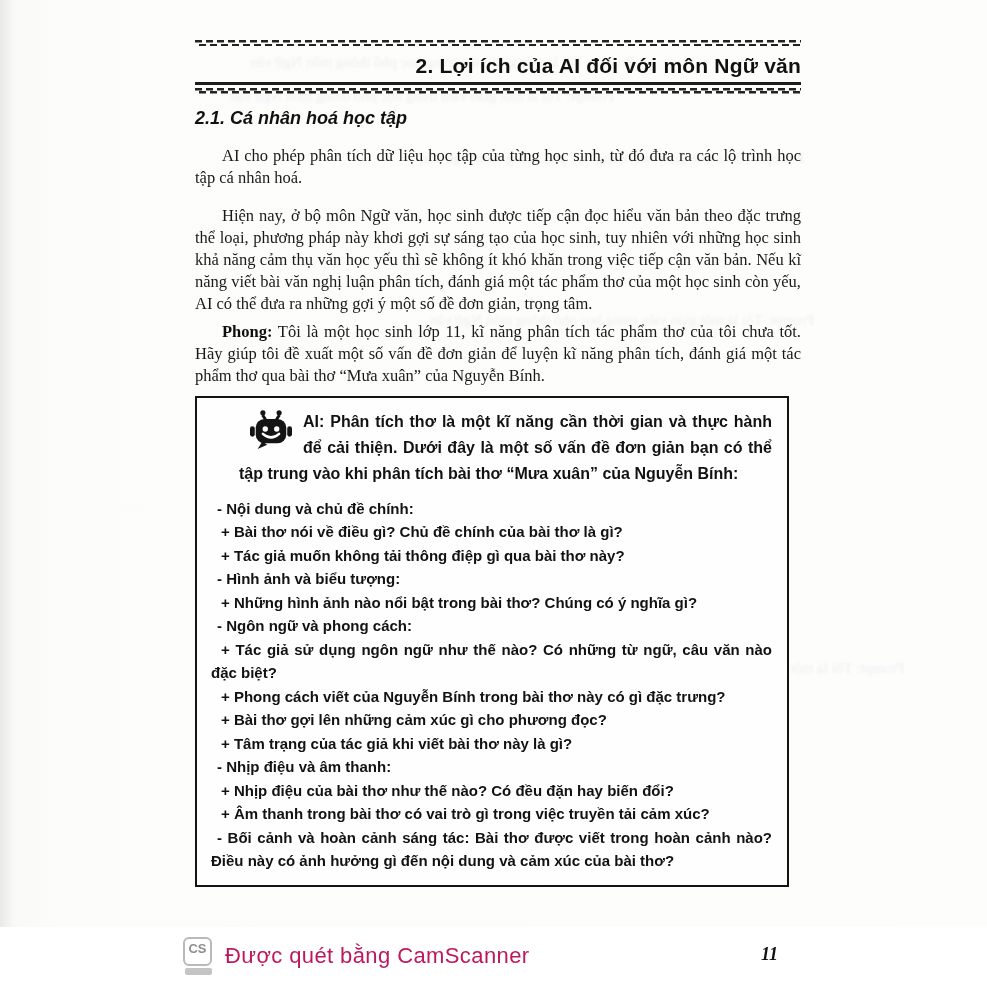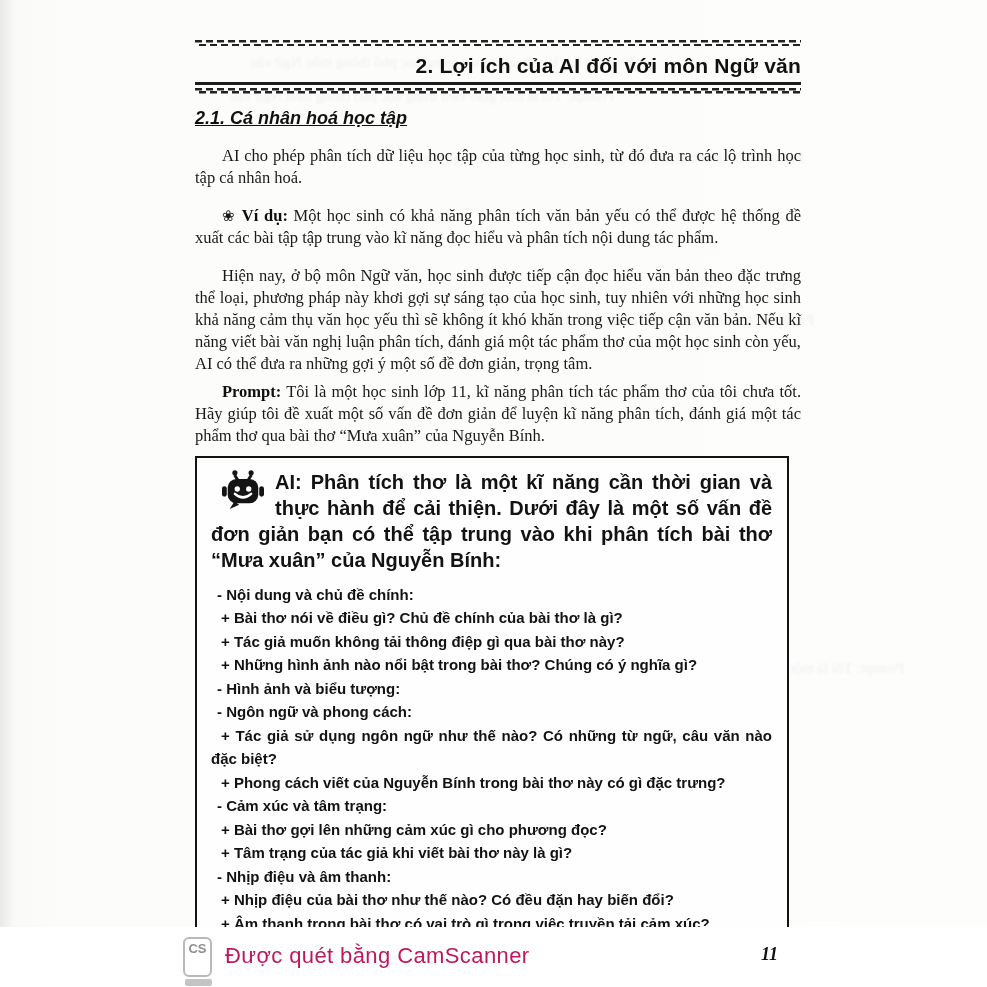--- a/index.html
+++ b/index.html
@@ -33,60 +33,60 @@
 
   .section-heading {
     margin:7px 0 3px;
     font:bold 21px/26px "Liberation Sans", sans-serif;
     letter-spacing:.2px; color:#111;text-align:right;
   }
   .subsection-heading {
     margin:13px 0 7px;
     font:bold italic 18px/22px "Liberation Sans", sans-serif;
     color:#111;
-    text-decoration:underline;
   }
   p.body-par {
     margin:16px 0 2px;
     font-size:16.5px; line-height:22px;
     text-align:justify; text-indent:27px; color:#191919;
   }
   p.body-par b { color:#0f0f0f; }
   .flower { font-size:15px; }
 
   .ai-box {
     box-sizing:border-box;
     margin-top:9px; width:594px;
     border:2px solid #141414; background:#fefefe;
     padding:11px 15px 12px 14px;
     font-family:"Liberation Sans", sans-serif; color:#121212;
   }
   .ai-intro {
-    font-size:20px; line-height:26px; font-weight:bold;
+    font-size:16px; line-height:26px; font-weight:bold;
     text-align:justify;
+    margin-left:28px;
   }
   .robot-icon { float:left; margin:0 9px 0 9px; }
   .ai-list { margin-top:10px; }
   .ai-item {
     font-size:15px; line-height:23.5px; font-weight:bold;
     text-align:justify; text-indent:6px;
   }
   .ai-item.sub { text-indent:10px; }
 
   .footer {
     position:absolute; left:0; right:0; bottom:0; height:60px;
     background:#ffffff;
   }
   .cs-badge {
     position:absolute; left:183px; top:10px; width:30px;
     text-align:center;
   }
   .cs-box {
     display:block; box-sizing:border-box;
-    width:29px; height:40px;
+    width:29px; height:29px;
     border:2.5px solid #b9b9b9; border-radius:6px;
     font:bold 13px/20px "Liberation Sans", sans-serif; color:#8f8f8f;
   }
   .cs-bar {
     display:block; width:27px; height:7px; margin:2px auto 0;
     background:#c4c4c4; border-radius:2px;
   }
   .scanner-text {
     position:absolute; left:225px; top:16px;
     font:22px "Liberation Sans", sans-serif; color:#be185d;
@@ -113,25 +113,24 @@
     <div class="rule-dashed"></div>
 
     <h1 class="section-heading">2. Lợi ích của AI đối với môn Ngữ văn</h1>
     <div class="rule-solid"></div>
     <div class="rule-dashed" style="margin-top:3px"></div>
 
     <h2 class="subsection-heading">2.1. Cá nhân hoá học tập</h2>
 
     <p class="body-par">AI cho phép phân tích dữ liệu học tập của từng học sinh, từ đó đưa ra các lộ trình học tập cá nhân hoá.</p>
 
-    <p class="body-par"><span class="flower">❀</span> <b>Ví dụ:</b> <span>Một học sinh có khả năng phân tích văn bản yếu có thể được hệ thống đề xuất các bài tập tập trung vào kĩ năng đọc hiểu và phân tích nội dung tác phẩm.</span></p>
 
     <p class="body-par">Hiện nay, ở bộ môn Ngữ văn, học sinh được tiếp cận đọc hiểu văn bản theo đặc trưng thể loại, phương pháp này khơi gợi sự sáng tạo của học sinh, tuy nhiên với những học sinh khả năng cảm thụ văn học yếu thì sẽ không ít khó khăn trong việc tiếp cận văn bản. Nếu kĩ năng viết bài văn nghị luận phân tích, đánh giá một tác phẩm thơ của một học sinh còn yếu, AI có thể đưa ra những gợi ý một số đề đơn giản, trọng tâm.</p>
 
-    <p class="body-par" style="margin-top:6px"><b>Prompt:</b> <span>Tôi là một học sinh lớp 11, kĩ năng phân tích tác phẩm thơ của tôi chưa tốt. Hãy giúp tôi đề xuất một số vấn đề đơn giản để luyện kĩ năng phân tích, đánh giá một tác phẩm thơ qua bài thơ “Mưa xuân” của Nguyễn Bính.</span></p>
+    <p class="body-par" style="margin-top:6px"><b>Phong:</b> <span>Tôi là một học sinh lớp 11, kĩ năng phân tích tác phẩm thơ của tôi chưa tốt. Hãy giúp tôi đề xuất một số vấn đề đơn giản để luyện kĩ năng phân tích, đánh giá một tác phẩm thơ qua bài thơ “Mưa xuân” của Nguyễn Bính.</span></p>
 
     <div class="ai-box">
       <div class="ai-intro">
         <span class="robot-icon">
           <svg width="46" height="42" viewBox="0 0 48 44" aria-hidden="true">
             <g fill="#141414">
               <circle cx="15.5" cy="4" r="2.7"></circle>
               <circle cx="32.5" cy="4" r="2.7"></circle>
               <path d="M16.5 5.5 l4.2 6.5 -2.6 1.6 -4.2 -6.5 z"></path>
               <path d="M31.5 5.5 l-4.2 6.5 2.6 1.6 4.2 -6.5 z"></path>
@@ -143,26 +142,25 @@
             <circle cx="18" cy="21" r="2.8" fill="#fff"></circle>
             <circle cx="30" cy="21" r="2.8" fill="#fff"></circle>
             <path d="M15.5 26 q8.5 7.5 17 0" stroke="#fff" stroke-width="2.6" fill="none" stroke-linecap="round"></path>
           </svg>
         </span><b>AI:</b> <span>Phân tích thơ là một kĩ năng cần thời gian và thực hành để cải thiện. Dưới đây là một số vấn đề đơn giản bạn có thể tập trung vào khi phân tích bài thơ “Mưa xuân” của Nguyễn Bính:</span>
       </div>
       <div class="ai-list">
         <div class="ai-item">- Nội dung và chủ đề chính:</div>
         <div class="ai-item sub">+ Bài thơ nói về điều gì? Chủ đề chính của bài thơ là gì?</div>
         <div class="ai-item sub">+ Tác giả muốn không tải thông điệp gì qua bài thơ này?</div>
+        <div class="ai-item">- Hình ảnh và biểu tượng:</div>
         <div class="ai-item sub">+ Những hình ảnh nào nổi bật trong bài thơ? Chúng có ý nghĩa gì?</div>
-        <div class="ai-item">- Hình ảnh và biểu tượng:</div>
         <div class="ai-item">- Ngôn ngữ và phong cách:</div>
         <div class="ai-item sub">+ Tác giả sử dụng ngôn ngữ như thế nào? Có những từ ngữ, câu văn nào đặc biệt?</div>
         <div class="ai-item sub">+ Phong cách viết của Nguyễn Bính trong bài thơ này có gì đặc trưng?</div>
-        <div class="ai-item">- Cảm xúc và tâm trạng:</div>
         <div class="ai-item sub">+ Bài thơ gợi lên những cảm xúc gì cho phương đọc?</div>
         <div class="ai-item sub">+ Tâm trạng của tác giả khi viết bài thơ này là gì?</div>
         <div class="ai-item">- Nhịp điệu và âm thanh:</div>
         <div class="ai-item sub">+ Nhịp điệu của bài thơ như thế nào? Có đều đặn hay biến đổi?</div>
         <div class="ai-item sub">+ Âm thanh trong bài thơ có vai trò gì trong việc truyền tải cảm xúc?</div>
         <div class="ai-item">- Bối cảnh và hoàn cảnh sáng tác: Bài thơ được viết trong hoàn cảnh nào? Điều này có ảnh hưởng gì đến nội dung và cảm xúc của bài thơ?</div>
       </div>
     </div>
 
   </div>

